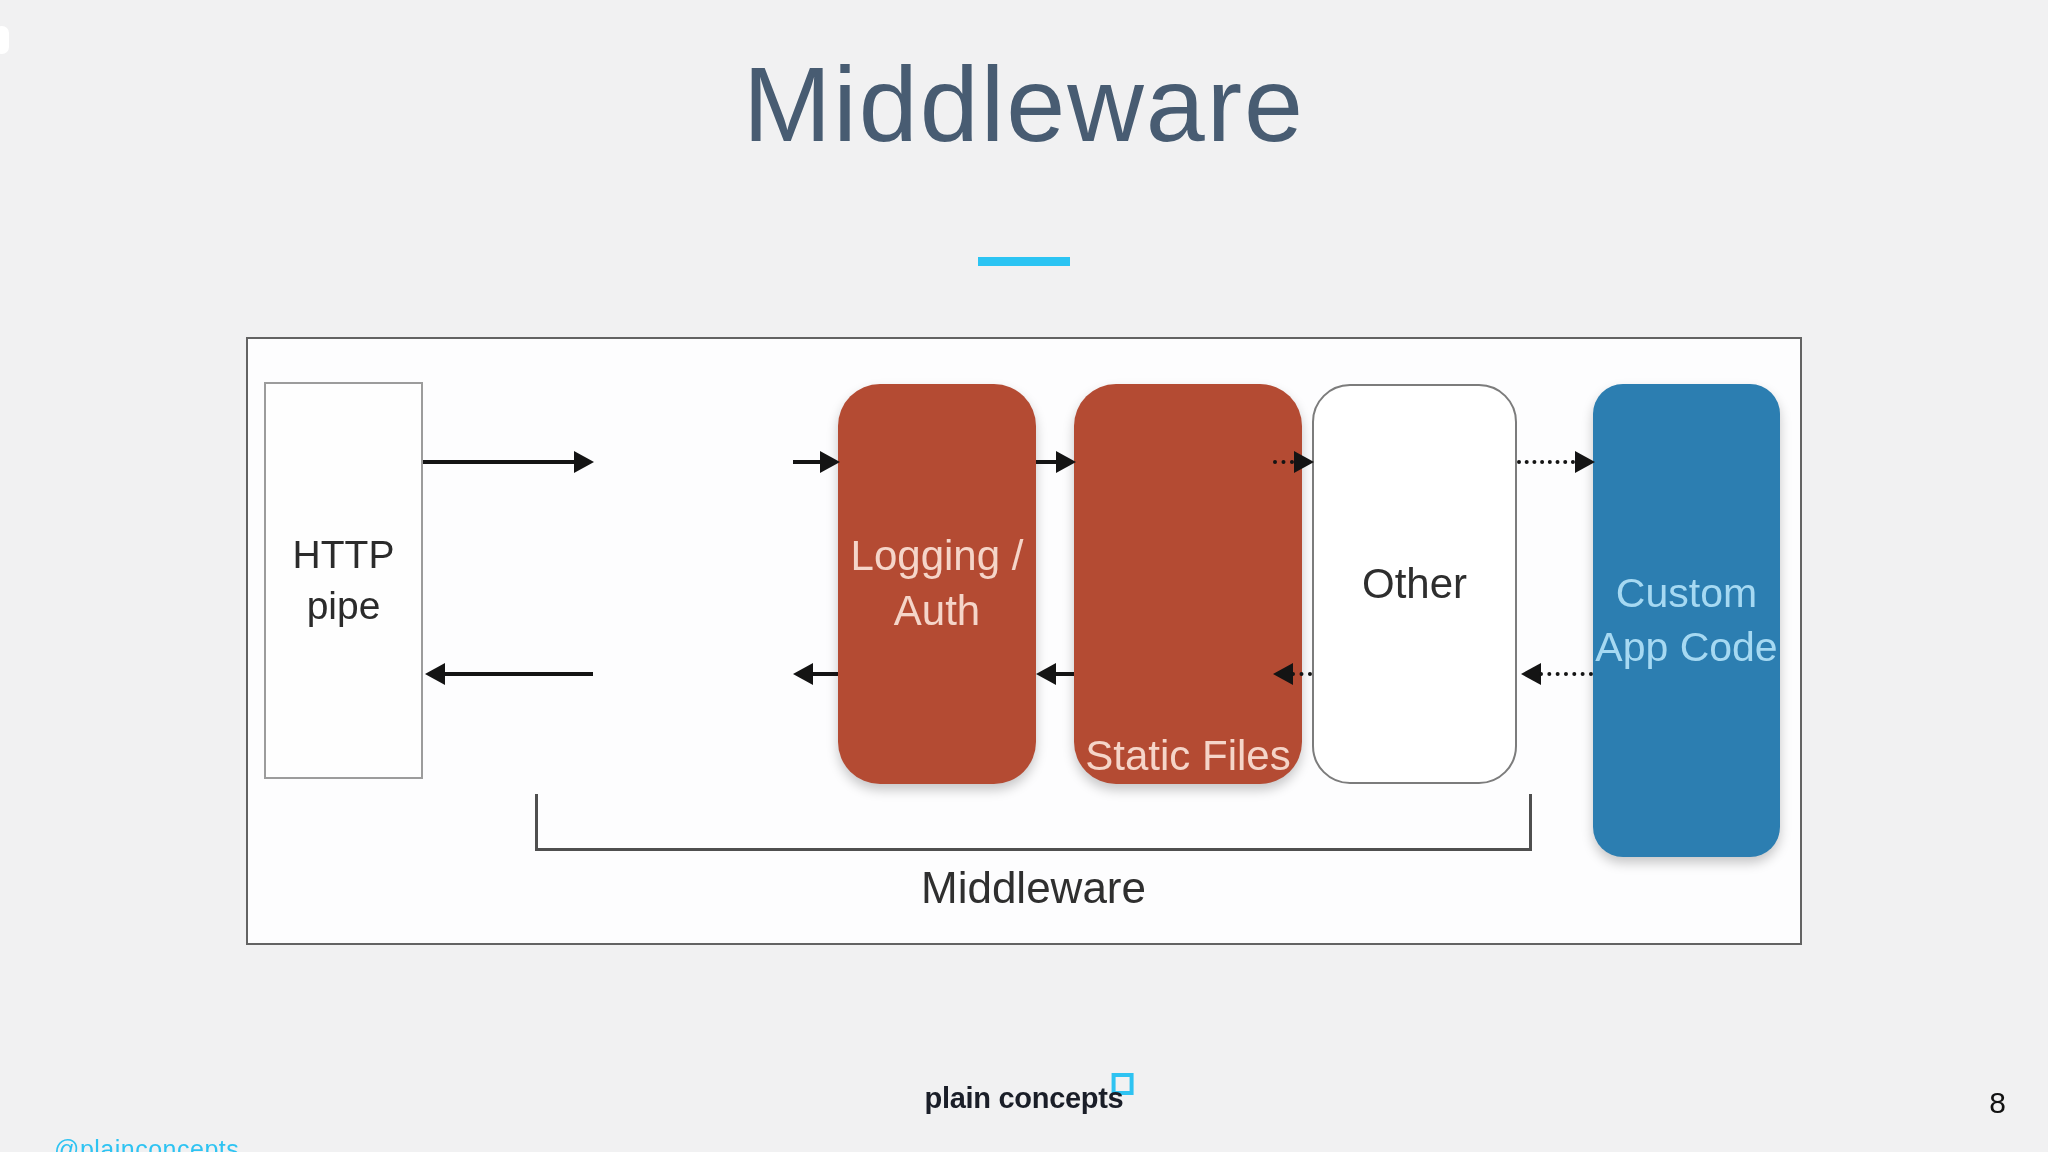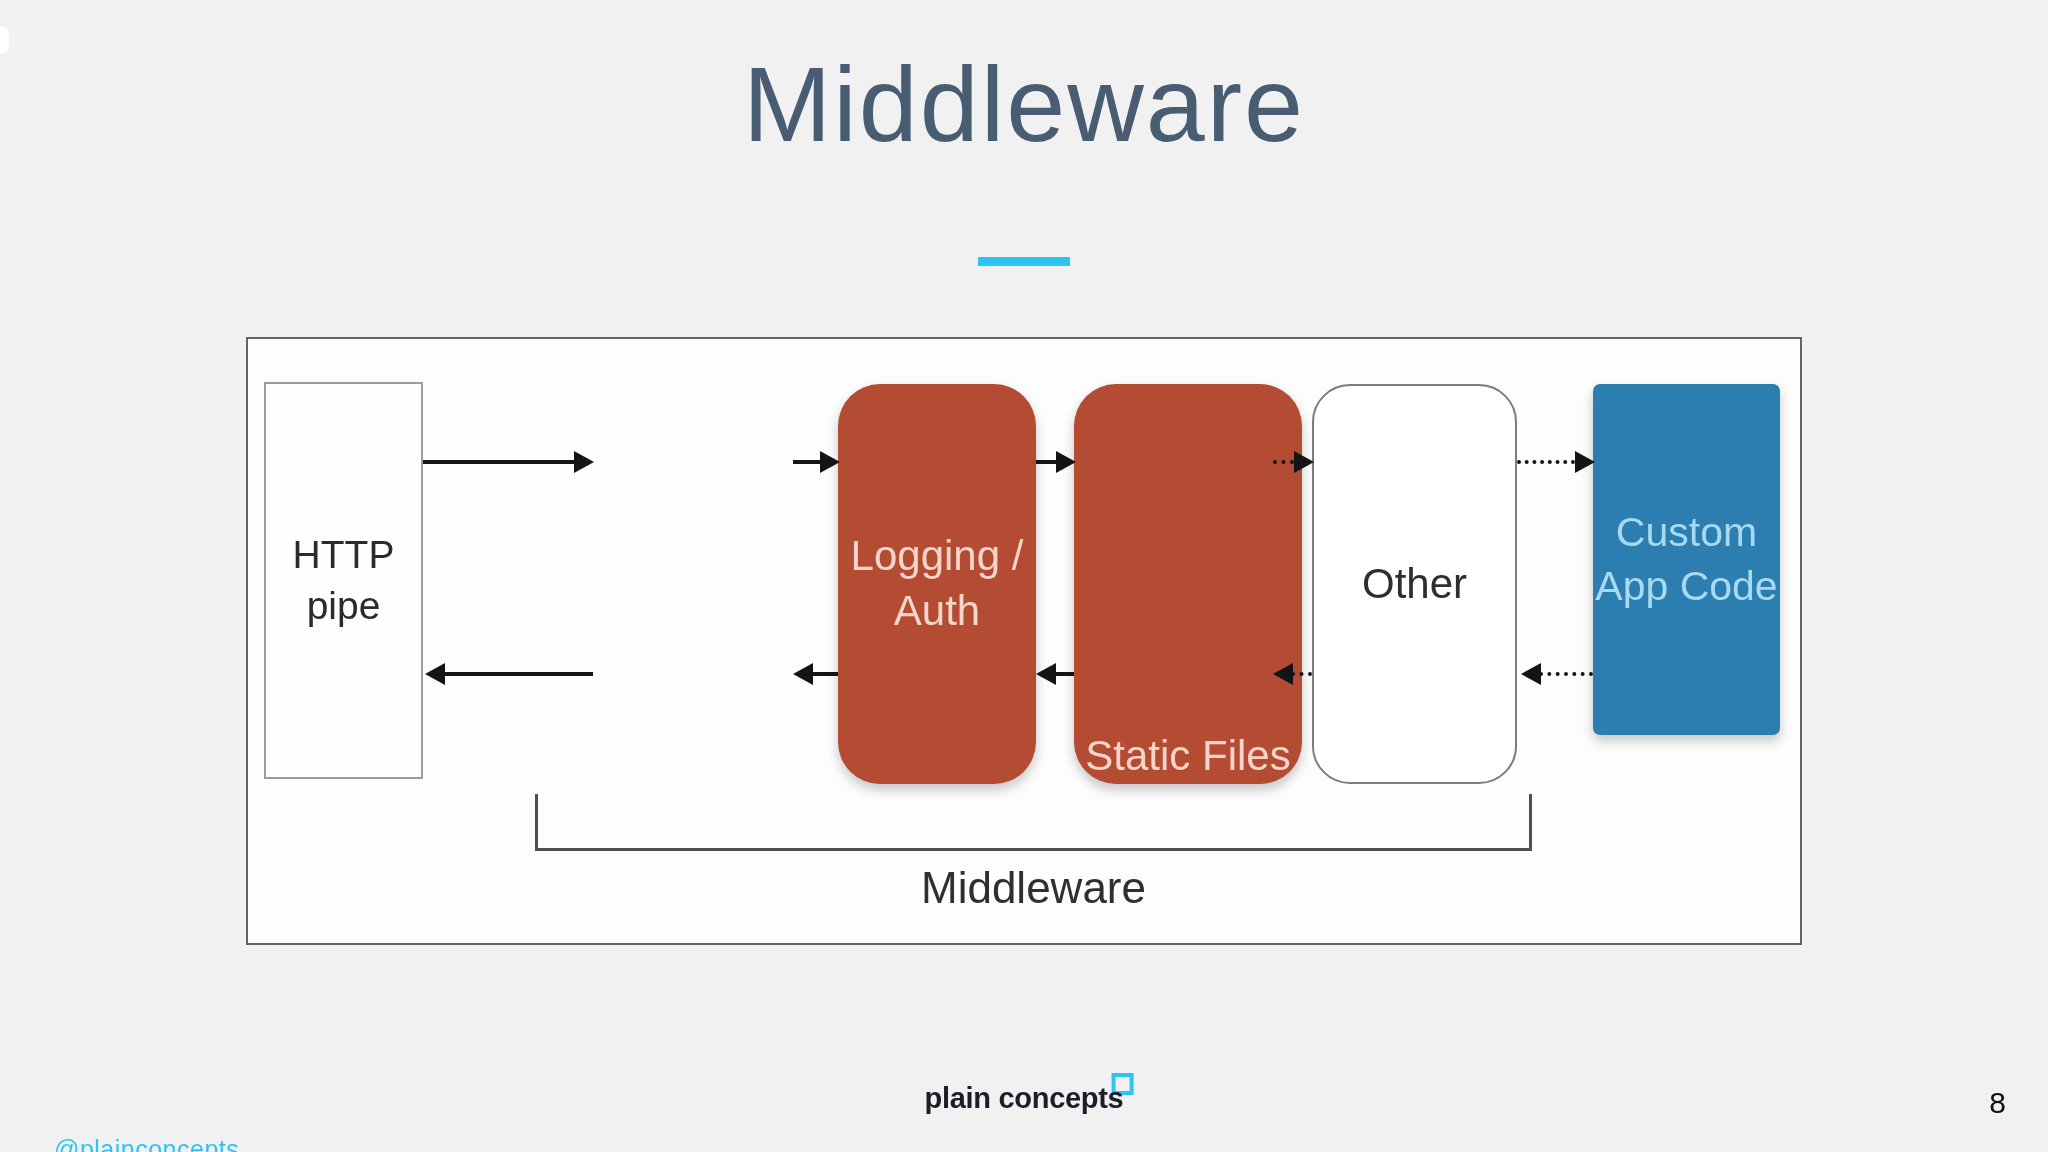--- a/index.html
+++ b/index.html
@@ -44,22 +44,22 @@
   }
   .node-logging{left:344px;width:201px;}
   .node-identity{left:590px;width:198px;}
   .node-static{left:826px;width:228px;align-items:flex-end;}
   .node-other{
     left:1064px;top:45px;width:205px;height:400px;
     background:#FFFFFF;border:2px solid #7C7C7C;border-radius:38px;
     color:#2E2E2E;font-size:42px;
   }
   .node-custom{
-    left:1345px;top:45px;width:187px;height:351px;
-    background:#2C7EB1;border-radius:7px;
+    left:1345px;top:45px;width:187px;height:473px;
+    background:#2C7EB1;border-radius:30px;
     color:#A6D9F2;font-size:41px;
     box-shadow:0 6px 12px rgba(0,0,0,0.22);
   }
 
   
   .aline{position:absolute;height:0;border-top:4px solid #141414;}
   .aline.dotted{border-top-style:dotted;}
   .ahead{position:absolute;width:0;height:0;}
   .ahead.right{border-top:11px solid transparent;border-bottom:11px solid transparent;border-left:20px solid #141414;}
   .ahead.left{border-top:11px solid transparent;border-bottom:11px solid transparent;border-right:20px solid #141414;}

